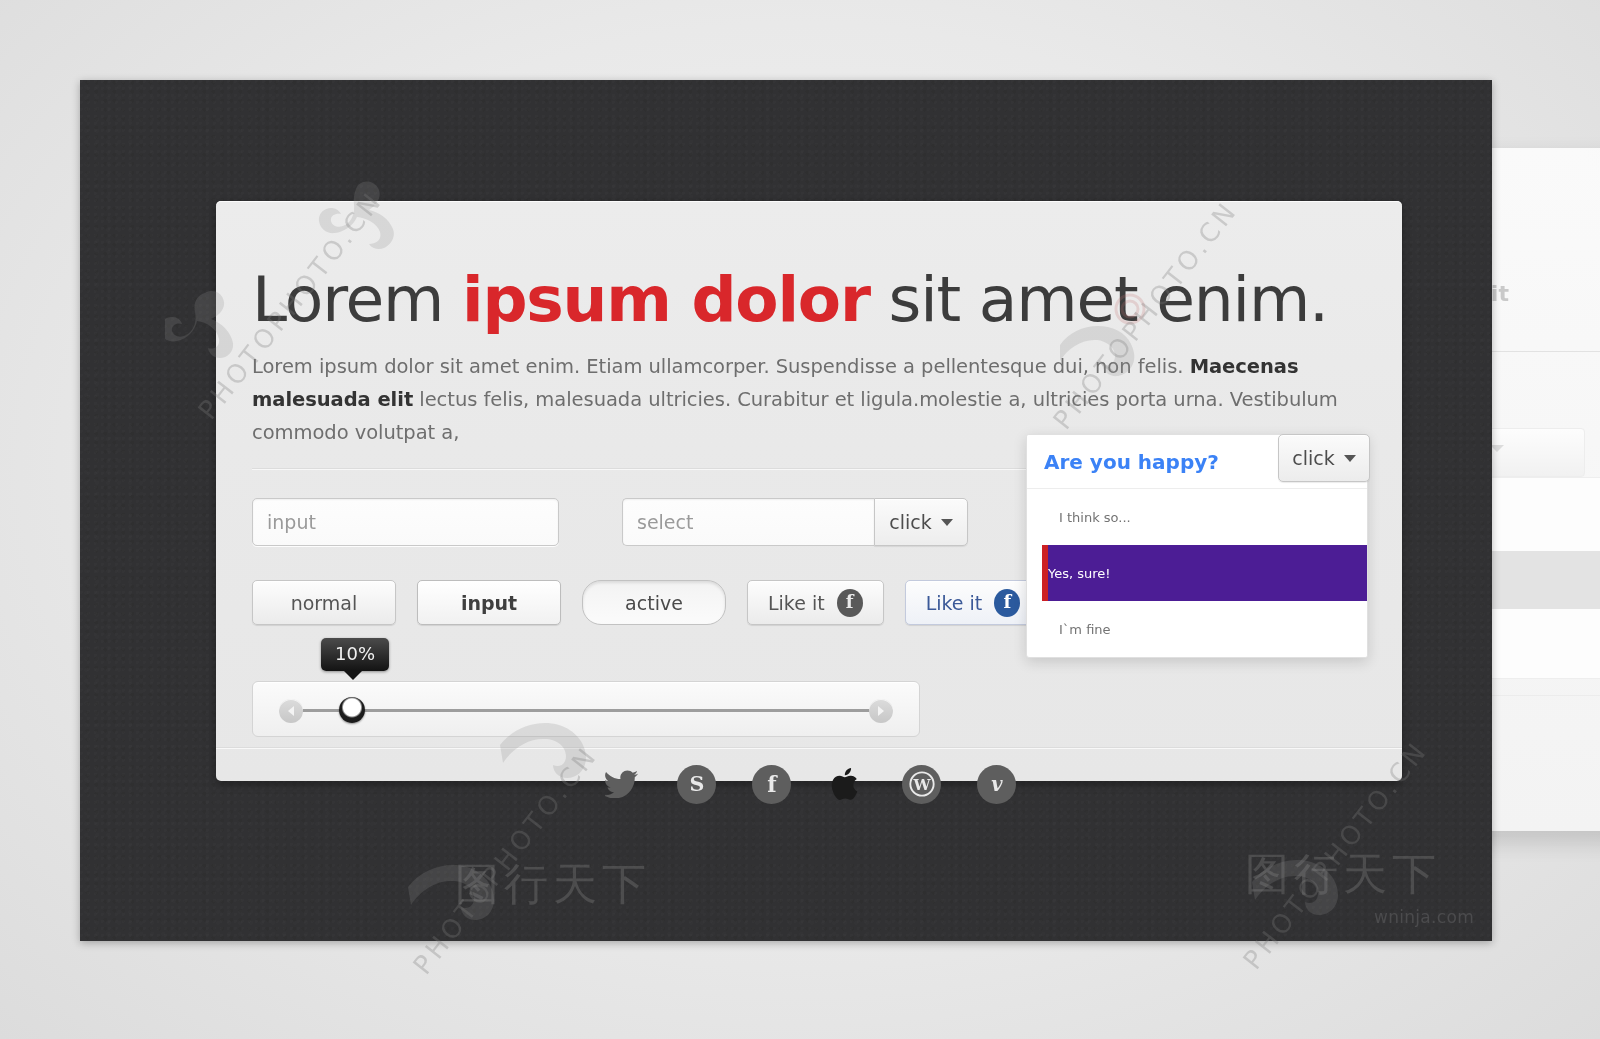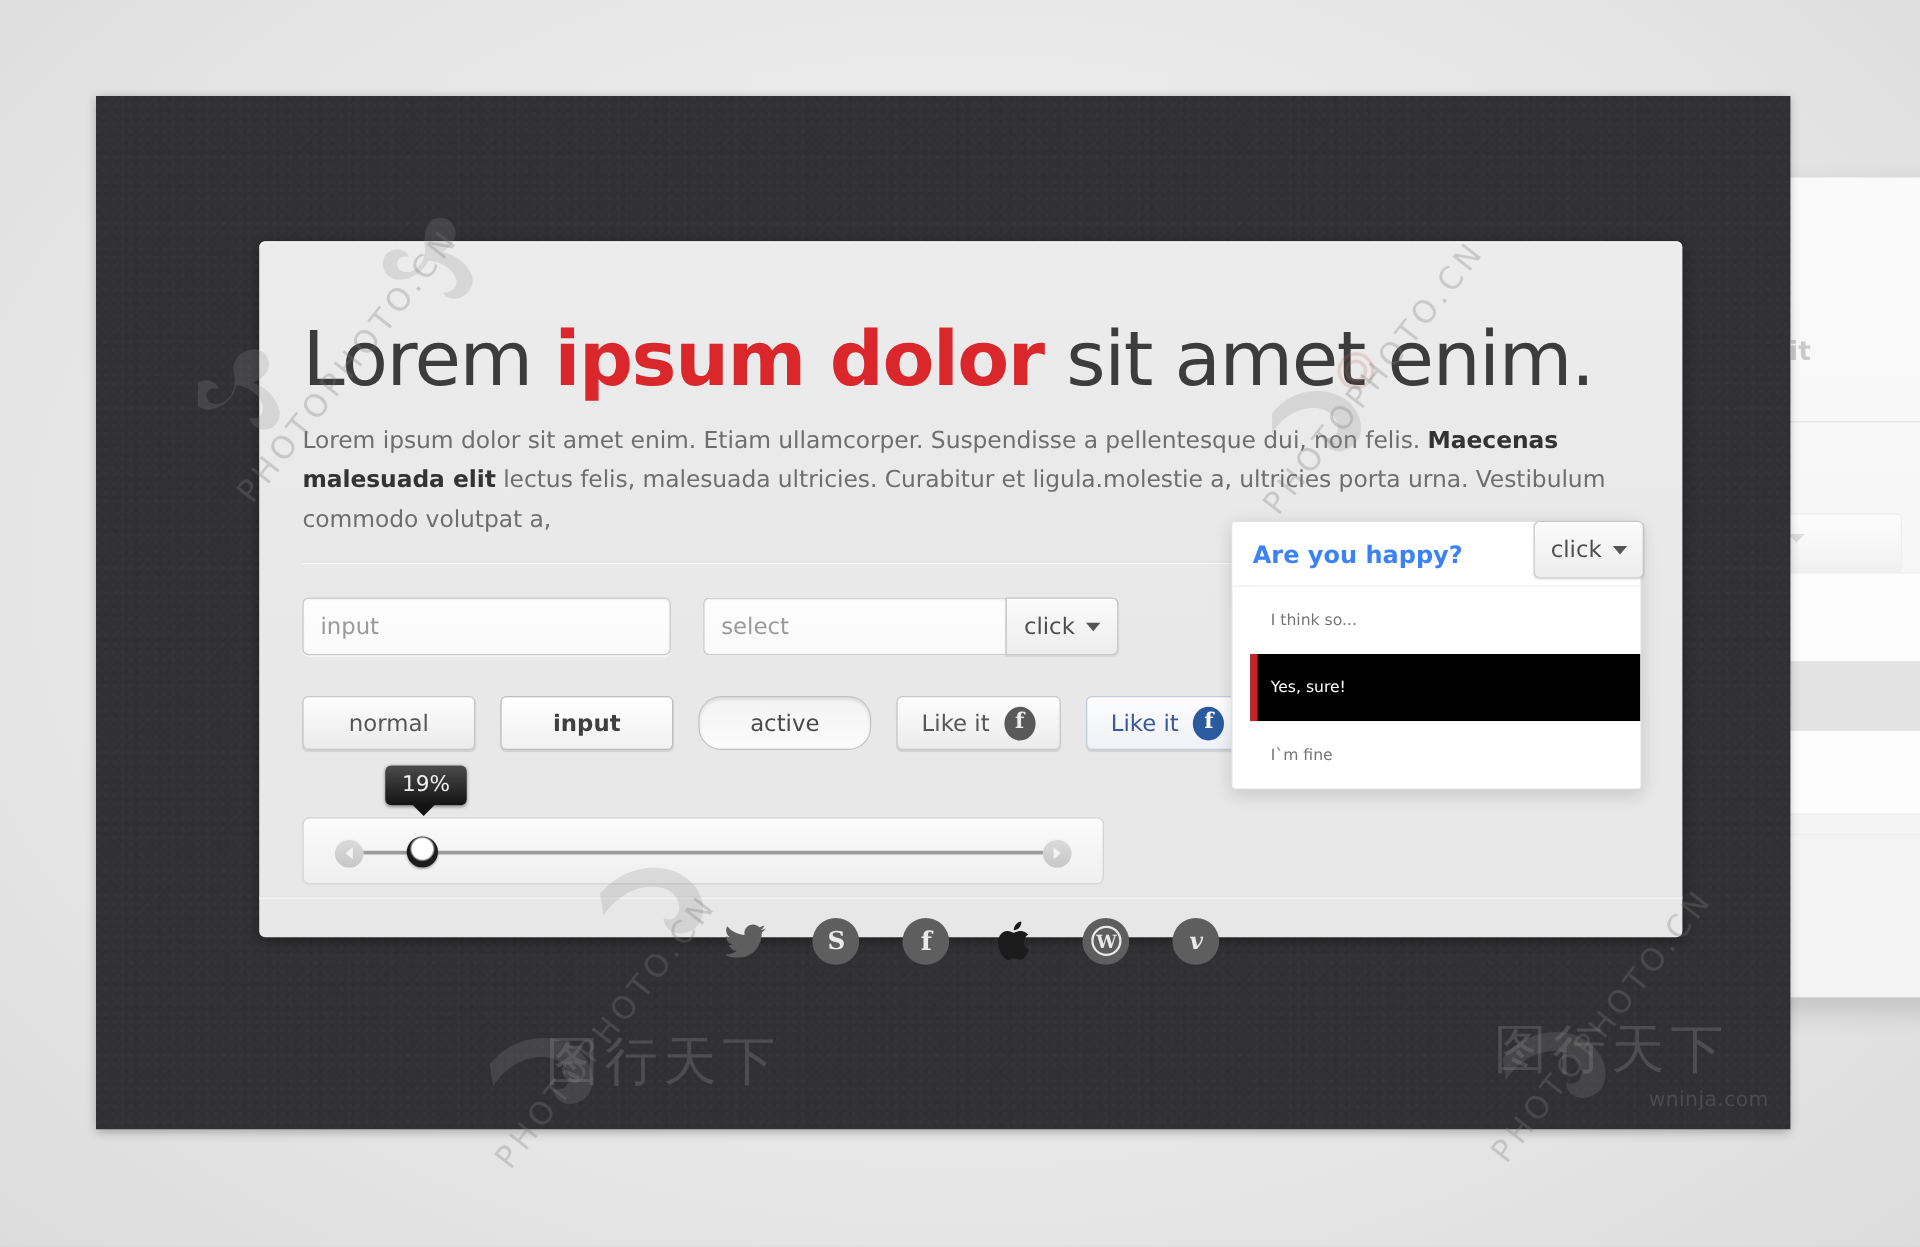--- a/index.html
+++ b/index.html
@@ -181,20 +181,21 @@
     font-size: 19px;
     color: #8f8f8f;
     outline: none;
   }
   .txt-input::placeholder { color: #9a9a9a; }
 
   .select-group {
     display: flex;
     align-items: stretch;
     border-radius: 5px;
+    margin-left: 36px;
   }
   .select-face {
     width: 252px;
     height: 48px;
     box-sizing: border-box;
     border: 1px solid #c9c9c9;
     border-right: none;
     border-radius: 5px 0 0 5px;
     background: linear-gradient(180deg,#fdfdfd,#fafafa);
     box-shadow: inset 0 1px 2px rgba(0,0,0,0.06);
@@ -385,24 +386,24 @@
     align-items: center;
     padding-left: 17px;
     font-size: 13px;
     color: #737373;
     background: #fff;
     cursor: pointer;
     box-sizing: border-box;
     margin-left: 15px;
   }
   .dd-item.selected {
-    background: #000000;
+    background: #4c1d95;
     color: #ffffff;
     border-left: 6px solid #cc2024;
-    padding-left: 11px;
+    padding-left: 0;
   }
   .dd-click-btn {
     position: absolute;
     left: 1278px;
     top: 434px;
     width: 92px;
     height: 48px;
     box-sizing: border-box;
     border: 1px solid #c6c6c6;
     border-radius: 5px;
@@ -512,21 +513,21 @@
         <span class="fb">f</span>
       </button>
 
       <button class="btn btn-like btn-like-blue">
         <span>Like it</span>
         <span class="fb fb-blue">f</span>
       </button>
     </div>
 
     <div class="slider-wrap">
-      <div class="tooltip">19%</div>
+      <div class="tooltip">10%</div>
       <div class="slider-track"></div>
       <div class="slider-end left">
         <span class="arrow-l"></span>
       </div>
       <div class="slider-end right">
         <span class="arrow-r"></span>
       </div>
       <div class="slider-handle"></div>
     </div>
   </div>

